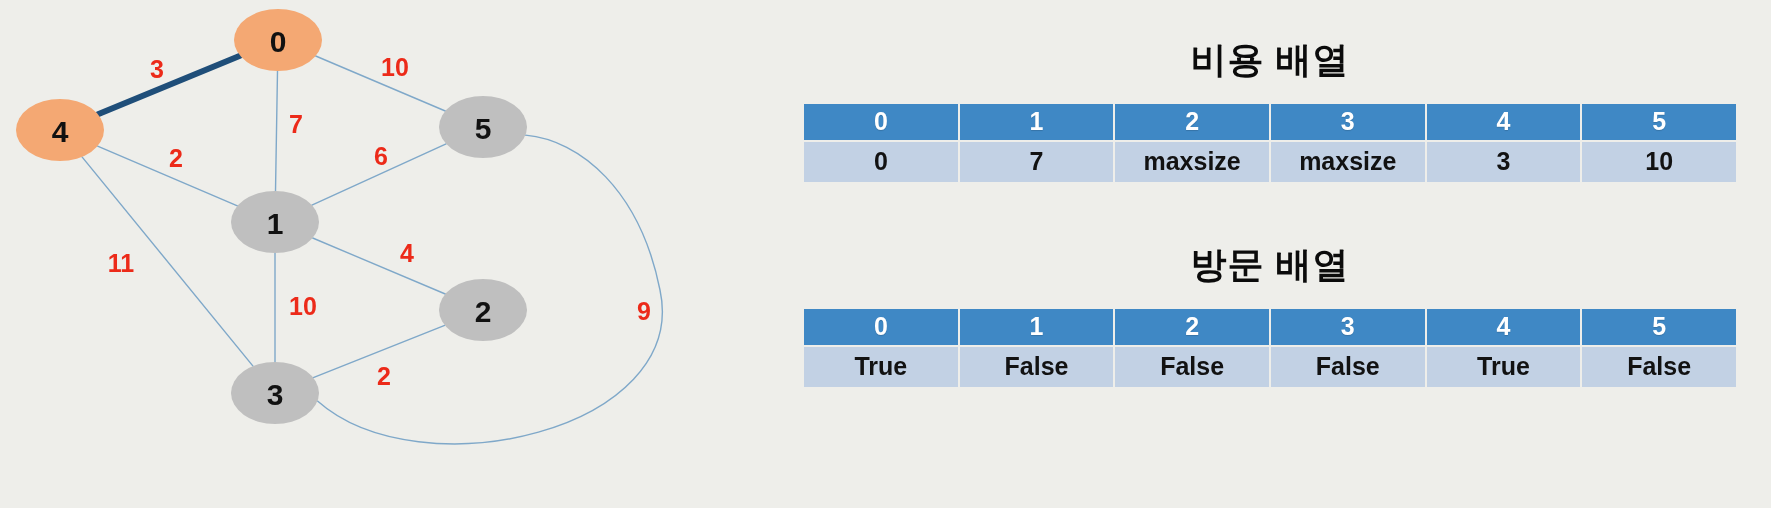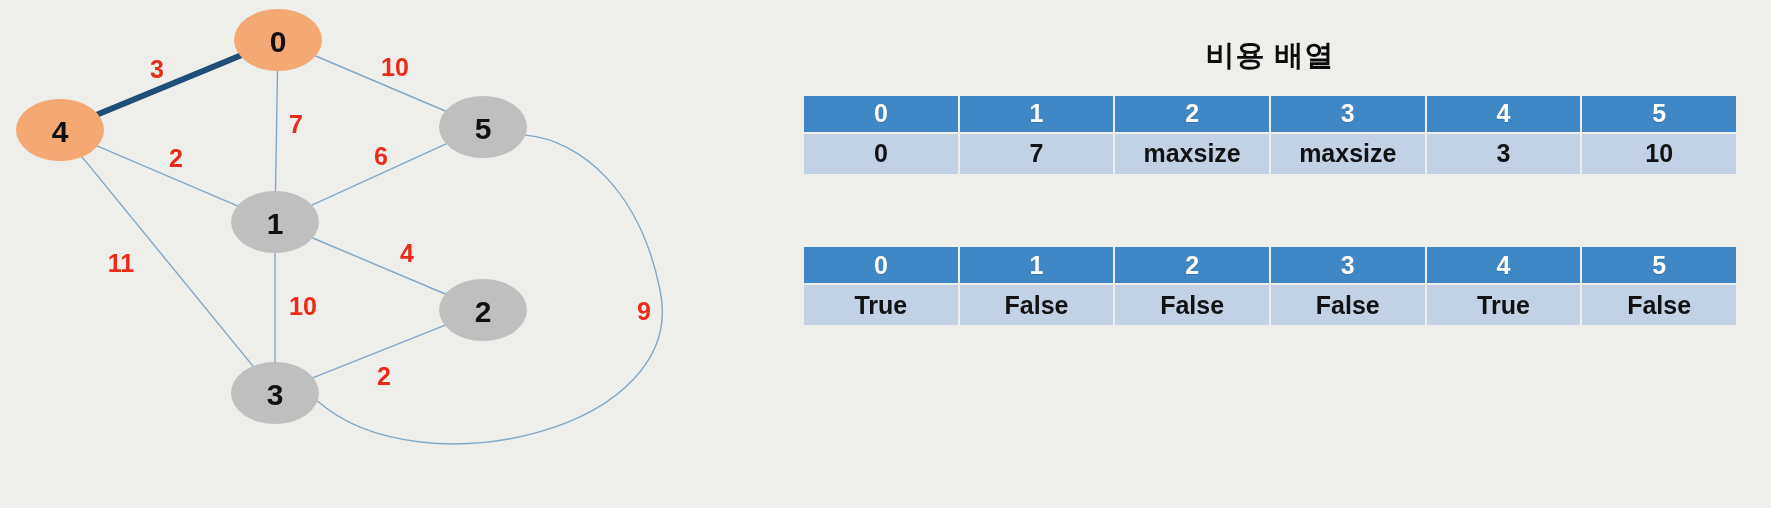--- a/index.html
+++ b/index.html
@@ -69,21 +69,21 @@
     left: 102px;
     width: 936px;
   }
   #cost-block { top: 40px; }
   #visited-block { top: 245px; }
 
   .table-title {
     text-align: center;
     font-family: "Liberation Sans", sans-serif;
     font-weight: bold;
-    font-size: 29px;
+    font-size: 36px;
     color: #0b0b0b;
     letter-spacing: 1px;
     margin: 0 0 22px 0;
     line-height: 1.1;
   }
 
   table.arr {
     border-collapse: separate;
     border-spacing: 2px;
     width: 936px;
@@ -195,20 +195,21 @@
               <td>maxsize</td>
               <td>maxsize</td>
               <td>3</td>
               <td>10</td>
             </tr>
         </tbody>
       </table>
     </div>
 
     <div class="table-block" id="visited-block">
+      <div class="table-title">방문 배열</div>
       <table class="arr">
         <thead>
           <tr id="visited-head-row">
               <th>0</th>
               <th>1</th>
               <th>2</th>
               <th>3</th>
               <th>4</th>
               <th>5</th>
             </tr>

